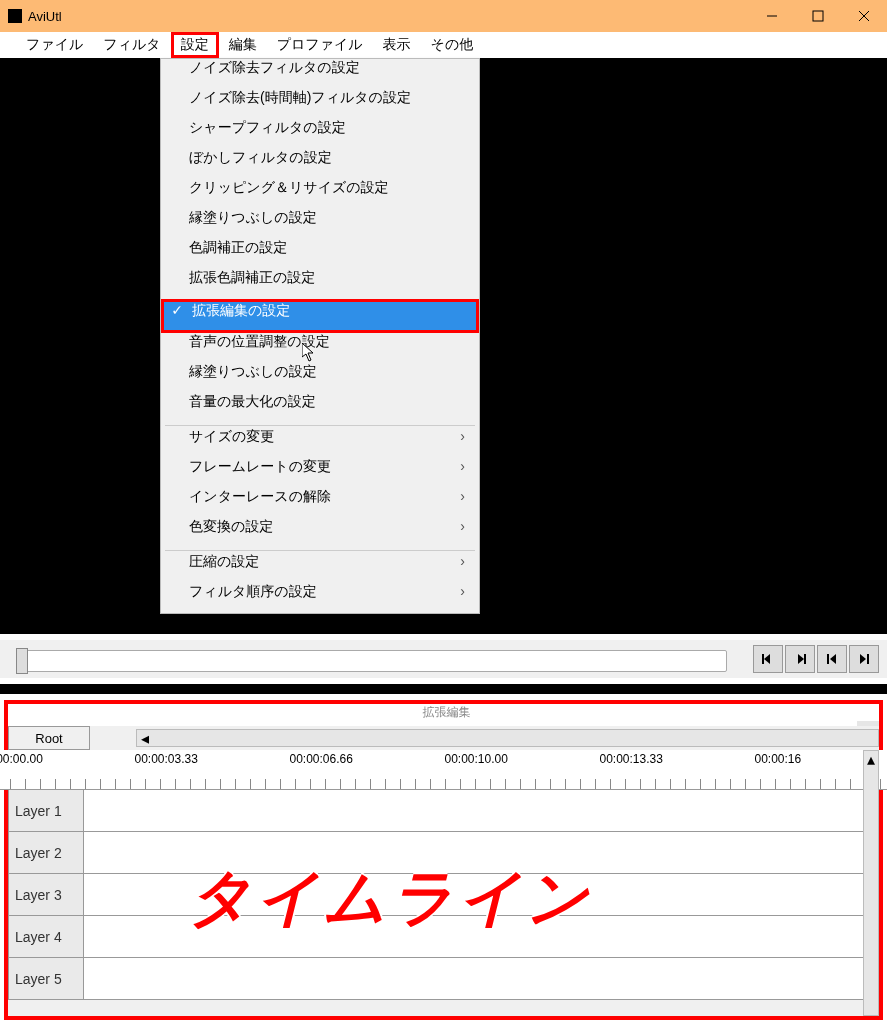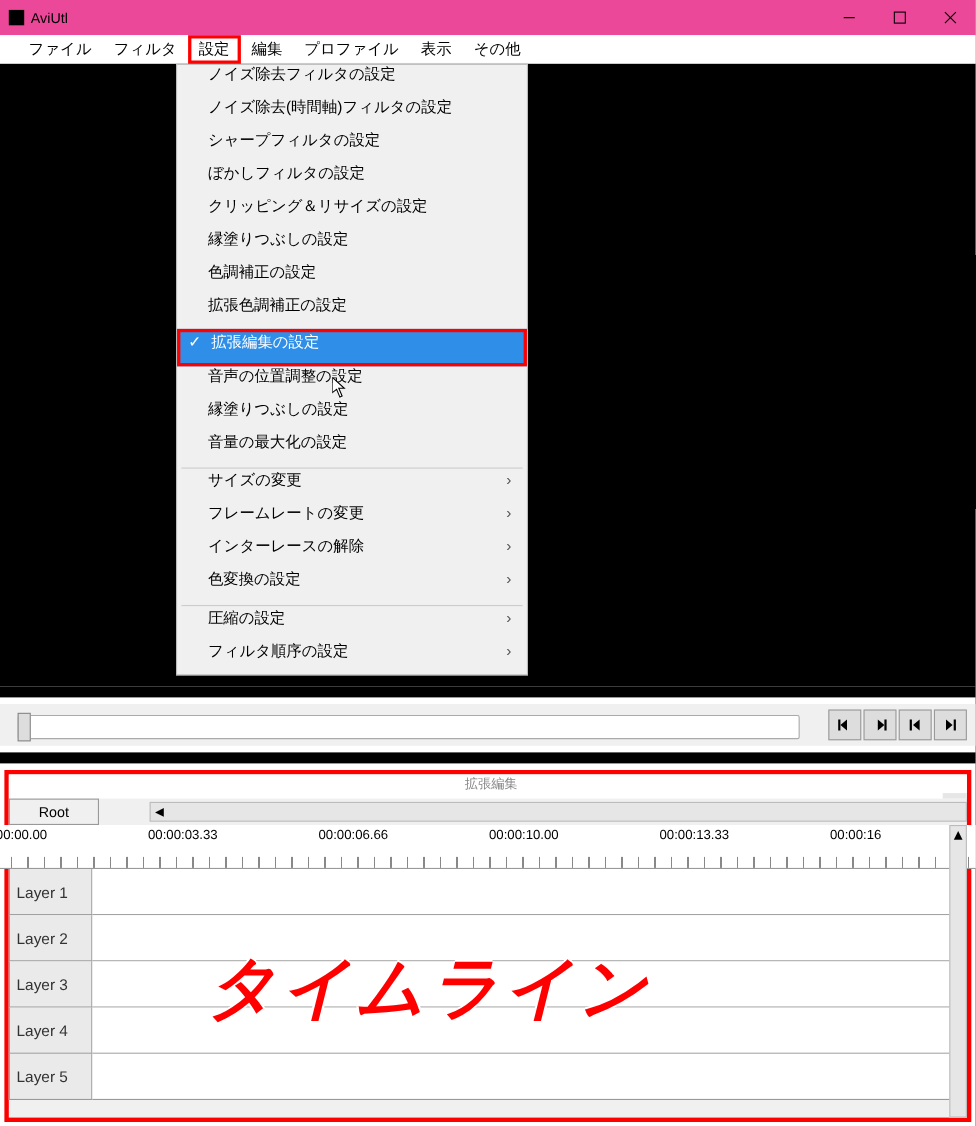--- a/index.html
+++ b/index.html
@@ -1,19 +1,19 @@
 <!DOCTYPE html>
 <html><head>
 <meta charset="utf-8">
 <style>
 * { box-sizing: border-box; margin: 0; padding: 0; font-family: "Meiryo", "MS Gothic", sans-serif; }
 body { width: 887px; height: 1024px; background: #fff; position: relative; overflow: hidden; }
 
 
-.titlebar { display: flex; align-items: center; height: 32px; background: #ec4899; }
+.titlebar { display: flex; align-items: center; height: 32px; background: #fdba74; }
 .titlebar .icon { width: 14px; height: 14px; background: #000; margin: 0 6px 0 8px; }
 .titlebar .title { font-size: 13px; color: #000; flex: 1; }
 .titlebar .winbtns { display: flex; }
 .titlebar .winbtn { width: 46px; height: 32px; display: flex; align-items: center; justify-content: center; font-size: 14px; color: #000; }
 .winbtn svg { width: 12px; height: 12px; }
 
 
 .menubar { display: flex; height: 26px; background: #fff; padding-left: 16px; }
 .menubar .mitem { padding: 4px 10px; font-size: 14px; color: #000; }
 .menubar .mitem.hl { border: 3px solid red; padding: 1px 7px; position: relative; z-index: 5; }

